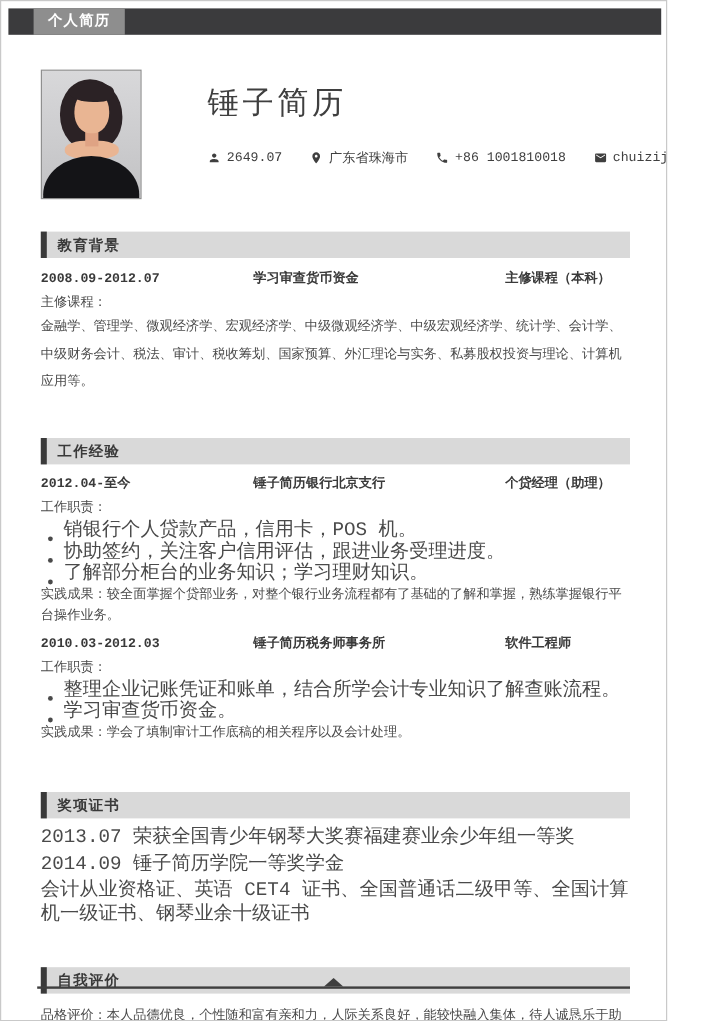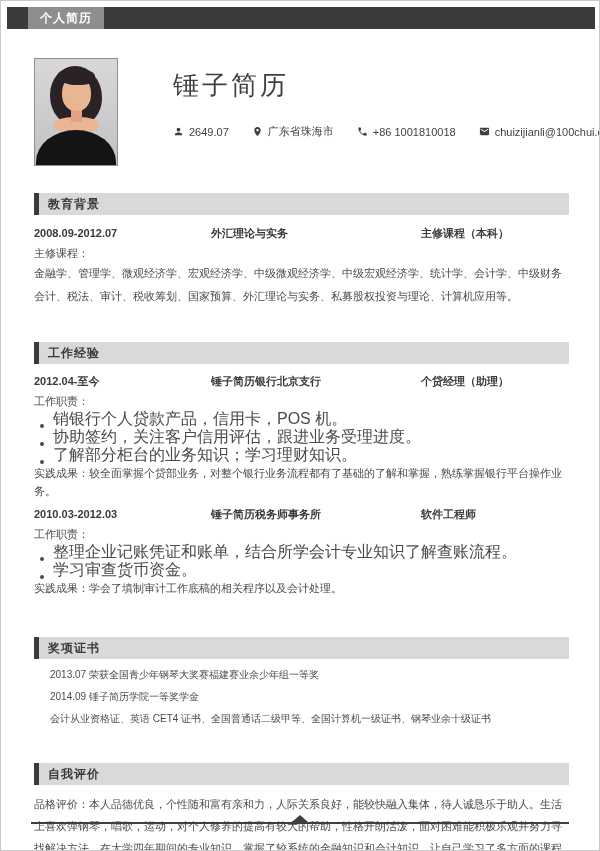--- a/index.html
+++ b/index.html
@@ -1,19 +1,19 @@
 <!DOCTYPE html>
 <html><head>
 <meta charset="utf-8">
 <style>
   html,body { margin:0; padding:0; background:#fff; }
   .page {
-    position:relative; width:600px; height:851px; box-sizing:border-box;
+    position:relative; width:556px; height:851px; box-sizing:border-box;
     background:#fff; border:1px solid #c9c9c9; overflow:hidden;
-    font-family:Liberation Sans, sans-serif; color:#4a4a4a;
+    font-family:Liberation Mono, monospace; color:#4a4a4a;
   }
   
   .topbar { position:absolute; top:6px; left:6px; right:4px; height:22px; background:#3b3b3d; }
   .topbar .tab {
     position:absolute; left:21px; top:0; width:76px; height:22px; background:#8e8e8e;
     color:#ffffff; font-size:12px; font-weight:bold; text-align:center; line-height:22px; letter-spacing:1px;
   }
   .content { position:absolute; top:28px; left:33px; right:30px; }
   
   .header-block { display:flex; margin-top:29px;gap:40px; }
@@ -36,21 +36,21 @@
   .sec-header .sec-title { font-size:12px; font-weight:bold; color:#3a3a3a; padding-left:9px; letter-spacing:1px; }
   .mt34 { margin-top:34px; } .mt40 { margin-top:40px; }
   
   .row3 { display:grid; grid-template-columns:177px 210px 1fr; margin-top:10px;
           font-size:11px; font-weight:bold; color:#3a3a3a; line-height:16px; }
   .label-line { margin-top:3px; font-size:11px; line-height:18px; color:#4a4a4a; }
   .para { font-size:11px; line-height:23px; color:#4a4a4a; }
   .bullet-item { display:flex; font-size:16px; line-height:18px; color:#4a4a4a;align-items:flex-end; }
   .dot { flex:none; width:4px; height:4px; border-radius:50%; background:#4a4a4a; margin:7px 9px 0 6px; }
   .outcome { font-size:11px; line-height:18px; color:#4a4a4a; }
-  .award-line { margin-top:2px; font-size:10px; line-height:20px; color:#4a4a4a;margin-left:16px; }
+  .award-line { margin-top:2px; font-size:16px; line-height:20px; color:#4a4a4a; }
   .awards-block { margin-top:6px; }
   .eval-para { margin-top:8px; font-size:11px; line-height:22px; color:#4a4a4a; }
   
   .footer { position:absolute; left:30px; right:30px; bottom:26px; border-top:2px solid #3f3f3f; }
   .tri { position:absolute; left:50%; top:-9px; transform:translateX(-50%); width:0; height:0;
          border-left:8px solid transparent; border-right:8px solid transparent; border-bottom:7px solid #3f3f3f; }
 </style>
 </head>
 <body>
 
@@ -100,21 +100,21 @@
           </span>
         </div>
       </div>
     </div>
 
     <div class="sec-header">
       <span class="sec-title">教育背景</span>
     </div>
     <div class="row3">
       <span>2008.09-2012.07</span>
-      <span>外汇理论与实务</span>
+      <span>学习审查货币资金</span>
       <span>主修课程（本科）</span>
     </div>
     <div class="label-line">主修课程：</div>
     <div class="para">金融学、管理学、微观经济学、宏观经济学、中级微观经济学、中级宏观经济学、统计学、会计学、中级财务会计、税法、审计、税收筹划、国家预算、外汇理论与实务、私募股权投资与理论、计算机应用等。</div>
 
     <div class="sec-header mt34">
       <span class="sec-title">工作经验</span>
     </div>
 
     <div class="row3" style="margin-top:9px">

